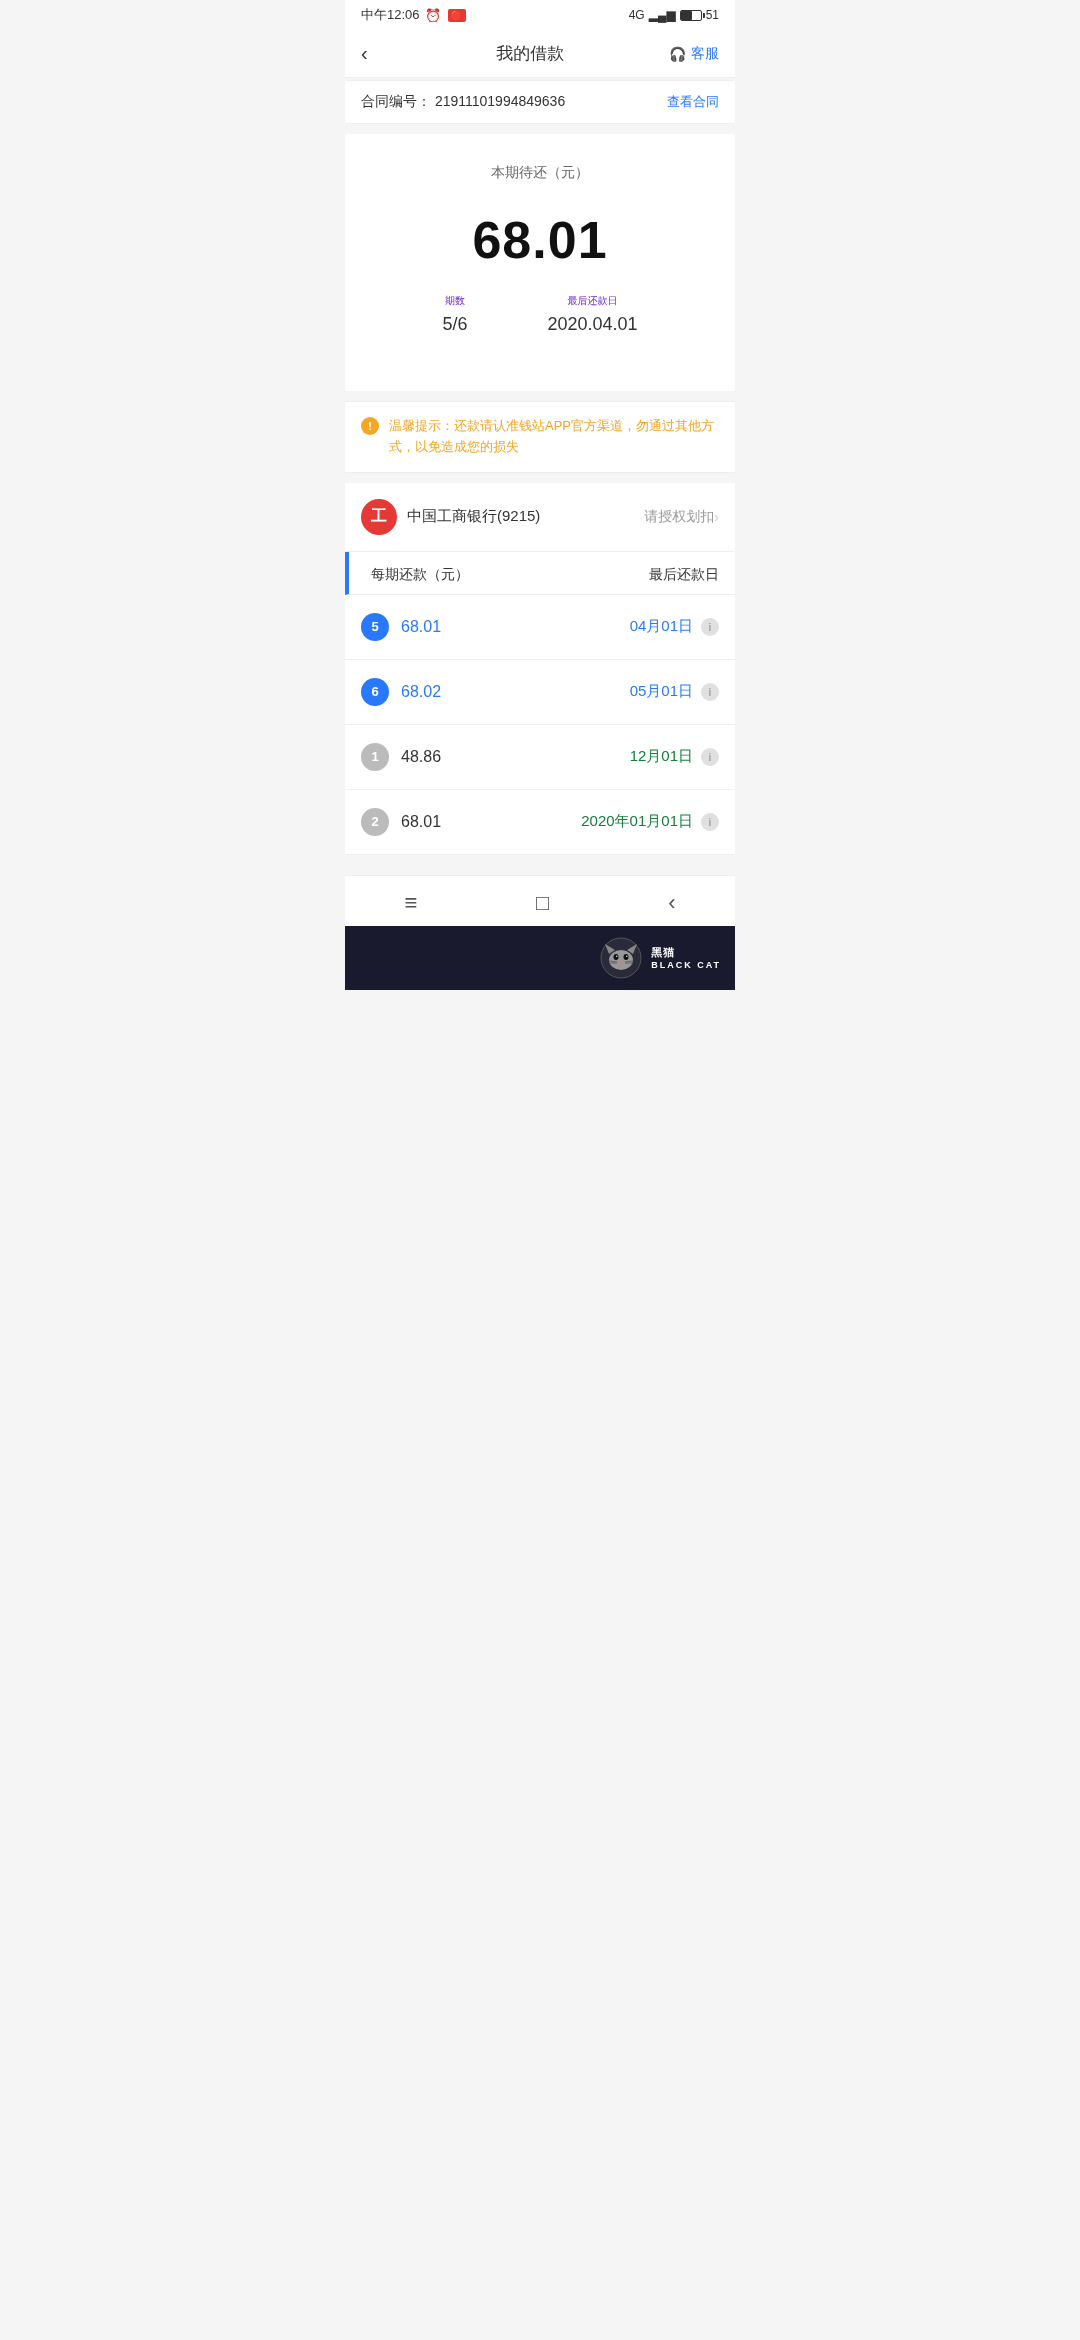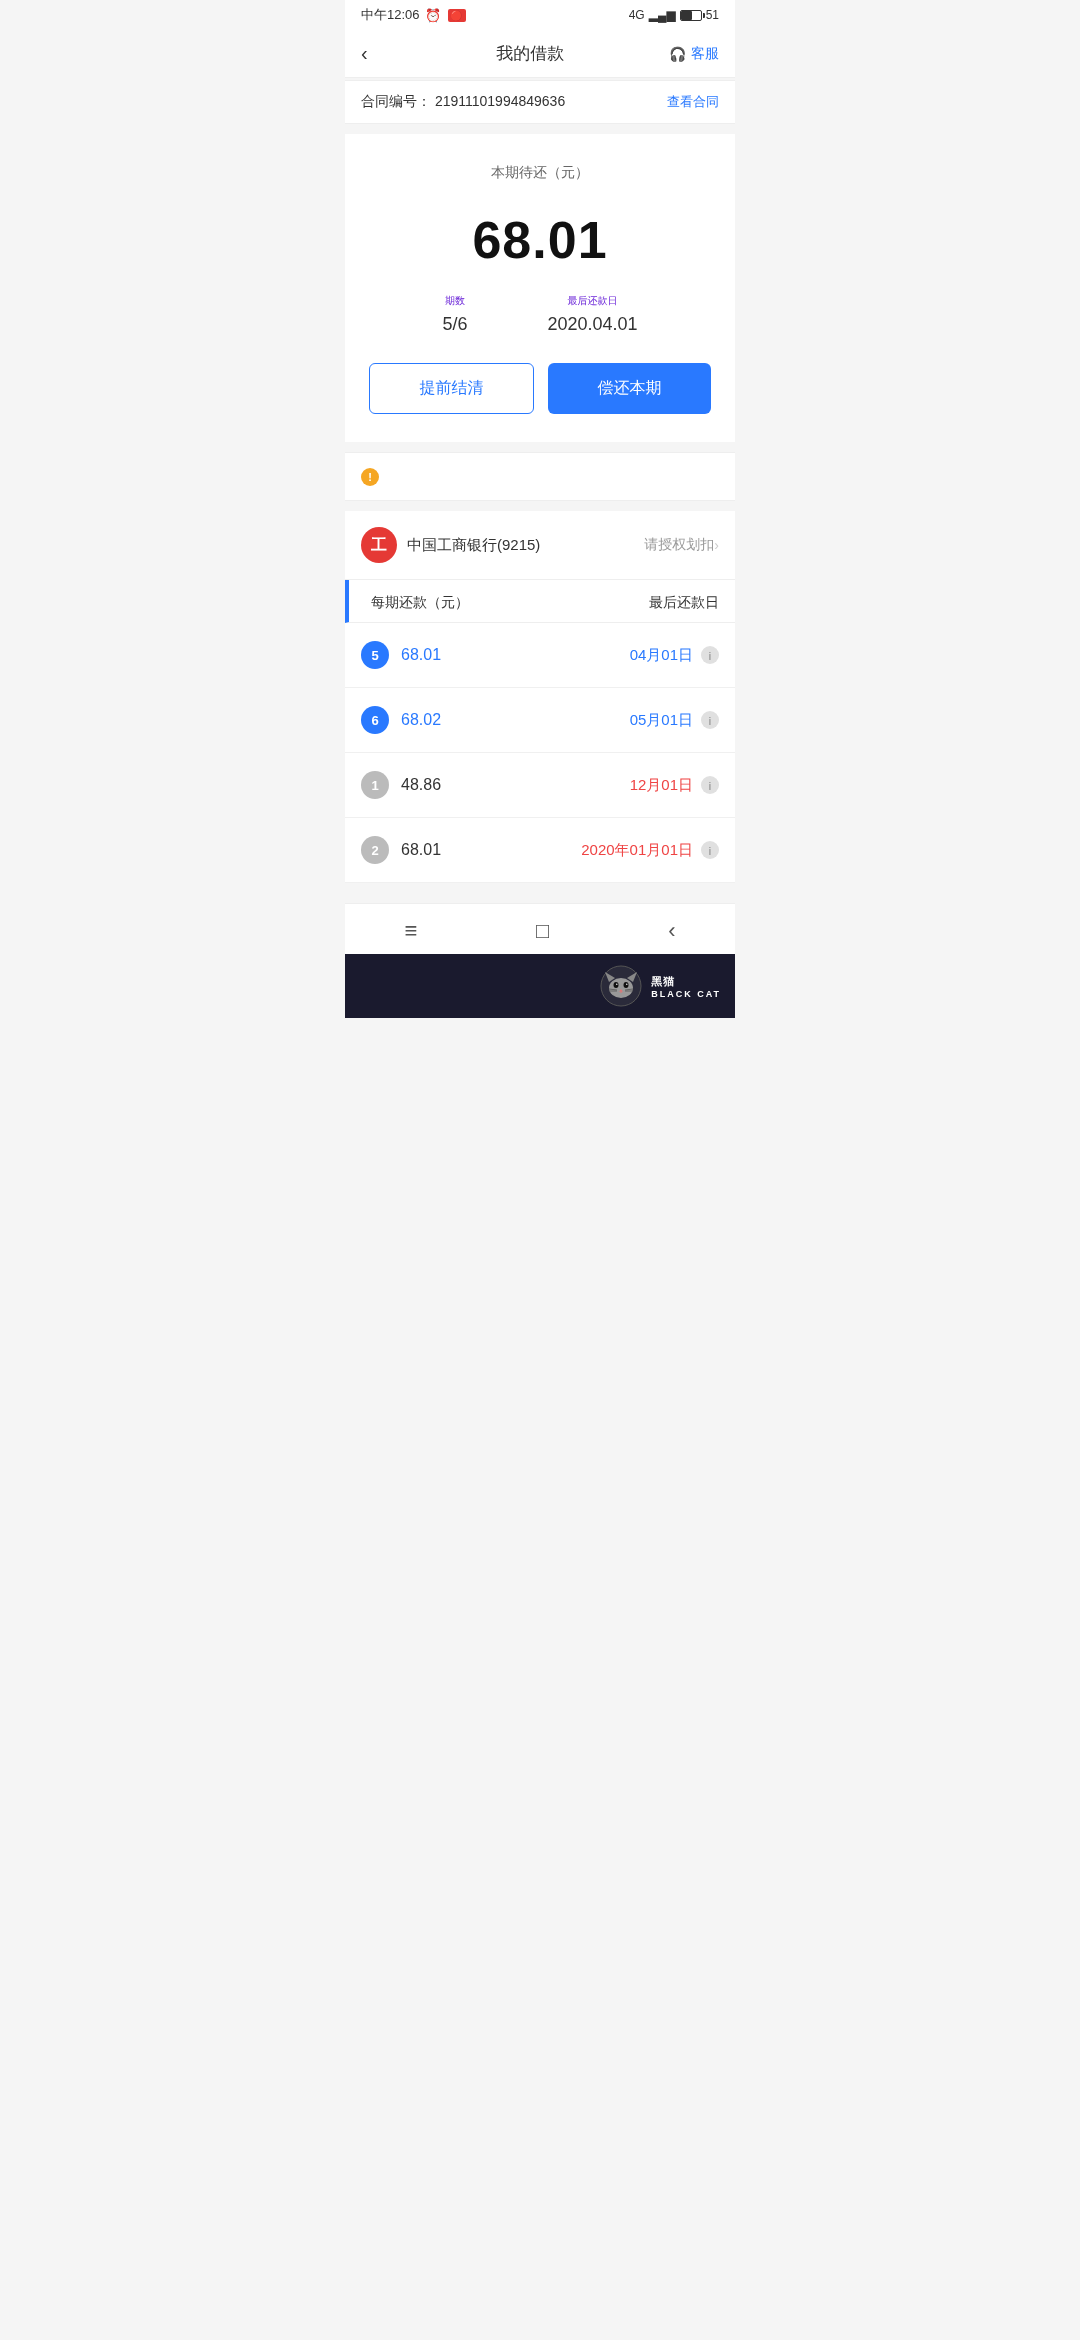--- a/index.html
+++ b/index.html
@@ -244,21 +244,21 @@
     .inst-amount.dark { color: #333; }
     .inst-date-wrap {
       display: flex;
       align-items: center;
       gap: 8px;
     }
     .inst-date {
       font-size: 15px;
     }
     .inst-date.blue { color: #2979ff; }
-    .inst-date.dark { color: #ef4444; }
+    .inst-date.dark { color: #15803d; }
     .info-icon {
       width: 18px; height: 18px;
       border-radius: 50%;
       background: #e0e0e0;
       display: flex; align-items: center; justify-content: center;
       font-size: 11px;
       color: #888;
       cursor: pointer;
     }
 
@@ -338,28 +338,25 @@
   <div class="meta-row">
     <div class="meta-item">
       <div class="meta-label">期数</div>
       <div class="meta-value">5/6</div>
     </div>
     <div class="meta-item">
       <div class="meta-label">最后还款日</div>
       <div class="meta-value">2020.04.01</div>
     </div>
   </div>
-  <div class="btn-row">
-    <button class="btn-outline">提前结清</button>
-    <button class="btn-solid">偿还本期</button>
-  </div>
 </div>
 
 <div class="notice-bar">
   <div class="notice-icon">!</div>
+  <div class="notice-text">温馨提示：还款请认准钱站APP官方渠道，勿通过其他方式，以免造成您的损失</div>
 </div>
 
 <div class="bank-row">
   <div class="bank-left">
     <div class="bank-logo">工</div>
     <span class="bank-name">中国工商银行(9215)</span>
   </div>
   <div class="bank-right">
     <span>请授权划扣</span>
     <span class="chevron">›</span>

